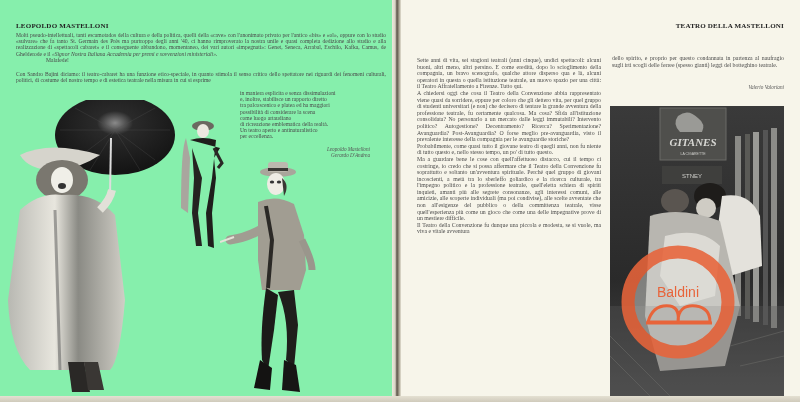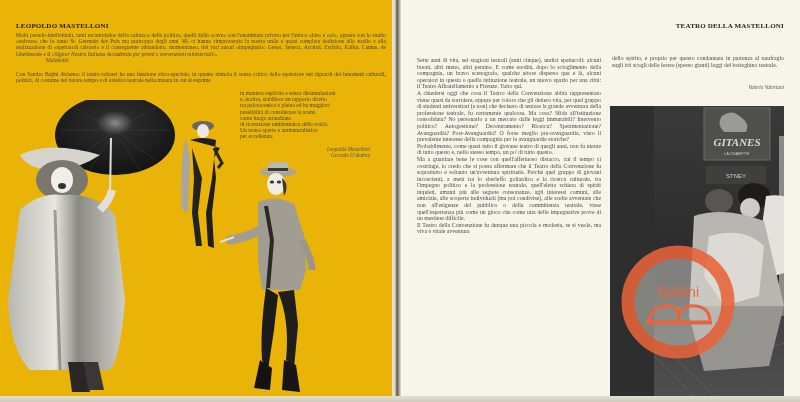--- a/index.html
+++ b/index.html
@@ -1,19 +1,19 @@
 <!DOCTYPE html>
 <html><head>
   <meta charset="utf-8">
   <style>
     * { margin: 0; padding: 0; box-sizing: border-box; }
     html, body { width: 800px; height: 402px; overflow: hidden; background: #e9e6dc; }
     body { position: relative; font-family: "Liberation Serif", "DejaVu Serif", serif; color: #3a3a3a; }
 
-    .page { position: absolute; top: 0; height: 402px; background: #eab308; overflow: hidden; }
+    .page { position: absolute; top: 0; height: 402px; background: #86efac; overflow: hidden; }
     .page-left { left: 0; width: 392px; }
     .page-right { left: 401px; width: 399px; background: #f7f5ea; }
     .gutter { position: absolute; left: 392px; top: 0; width: 9px; height: 402px;
       background: linear-gradient(90deg, #ece9dc 0%, #d8d4c6 35%, #5a5248 55%, #8b8474 70%, #e6e2d4 100%); }
     .bottom-edge { position: absolute; left: 0; top: 396px; width: 800px; height: 6px;
       background: linear-gradient(180deg, #e4e0d2, #cfcabb); }
 
     .heading { position: absolute; font-weight: bold; font-size: 7px; letter-spacing: 0.2px; color: #222; }
     .heading-left { left: 16px; top: 22px; }
     .heading-right { right: 16px; top: 22px; }
@@ -23,21 +23,21 @@
     .left-intro { left: 16px; top: 32px; width: 370px; }
     .left-col2 { left: 16px; top: 71px; width: 370px; }
     .left-indent { left: 240px; top: 90px; width: 146px; text-align: left; }
     .signature { position: absolute; font-size: 5.2px; line-height: 6.2px; font-style: italic; color: #555; text-align: right; right: 22px; top: 146px; }
 
     .right-col { left: 16px; top: 57px; width: 184px; font-size: 5.8px; line-height: 6.6px; }
     .right-col p { text-indent: 0; margin: 0; }
     .right-top { left: 612px; top: 55px; width: 172px; font-size: 5.8px; line-height: 6.6px; }
     .right-sig { position: absolute; right: 16px; top: 84px; font-size: 5.2px; font-style: italic; color: #555; }
 
-    .photo { position: absolute; left: 610px; top: 106px; width: 174px; height: 290px; background: #2e2e2e; overflow: hidden; padding-left: 44px; }
+    .photo { position: absolute; left: 610px; top: 106px; width: 174px; height: 290px; background: #2e2e2e; overflow: hidden; }
 
     .fig { position: absolute; }
   </style>
 </head>
 <body>
 
 <div class="page page-left">
   <div class="heading heading-left">LEOPOLDO MASTELLONI</div>
 
   <div class="txt left-intro">

